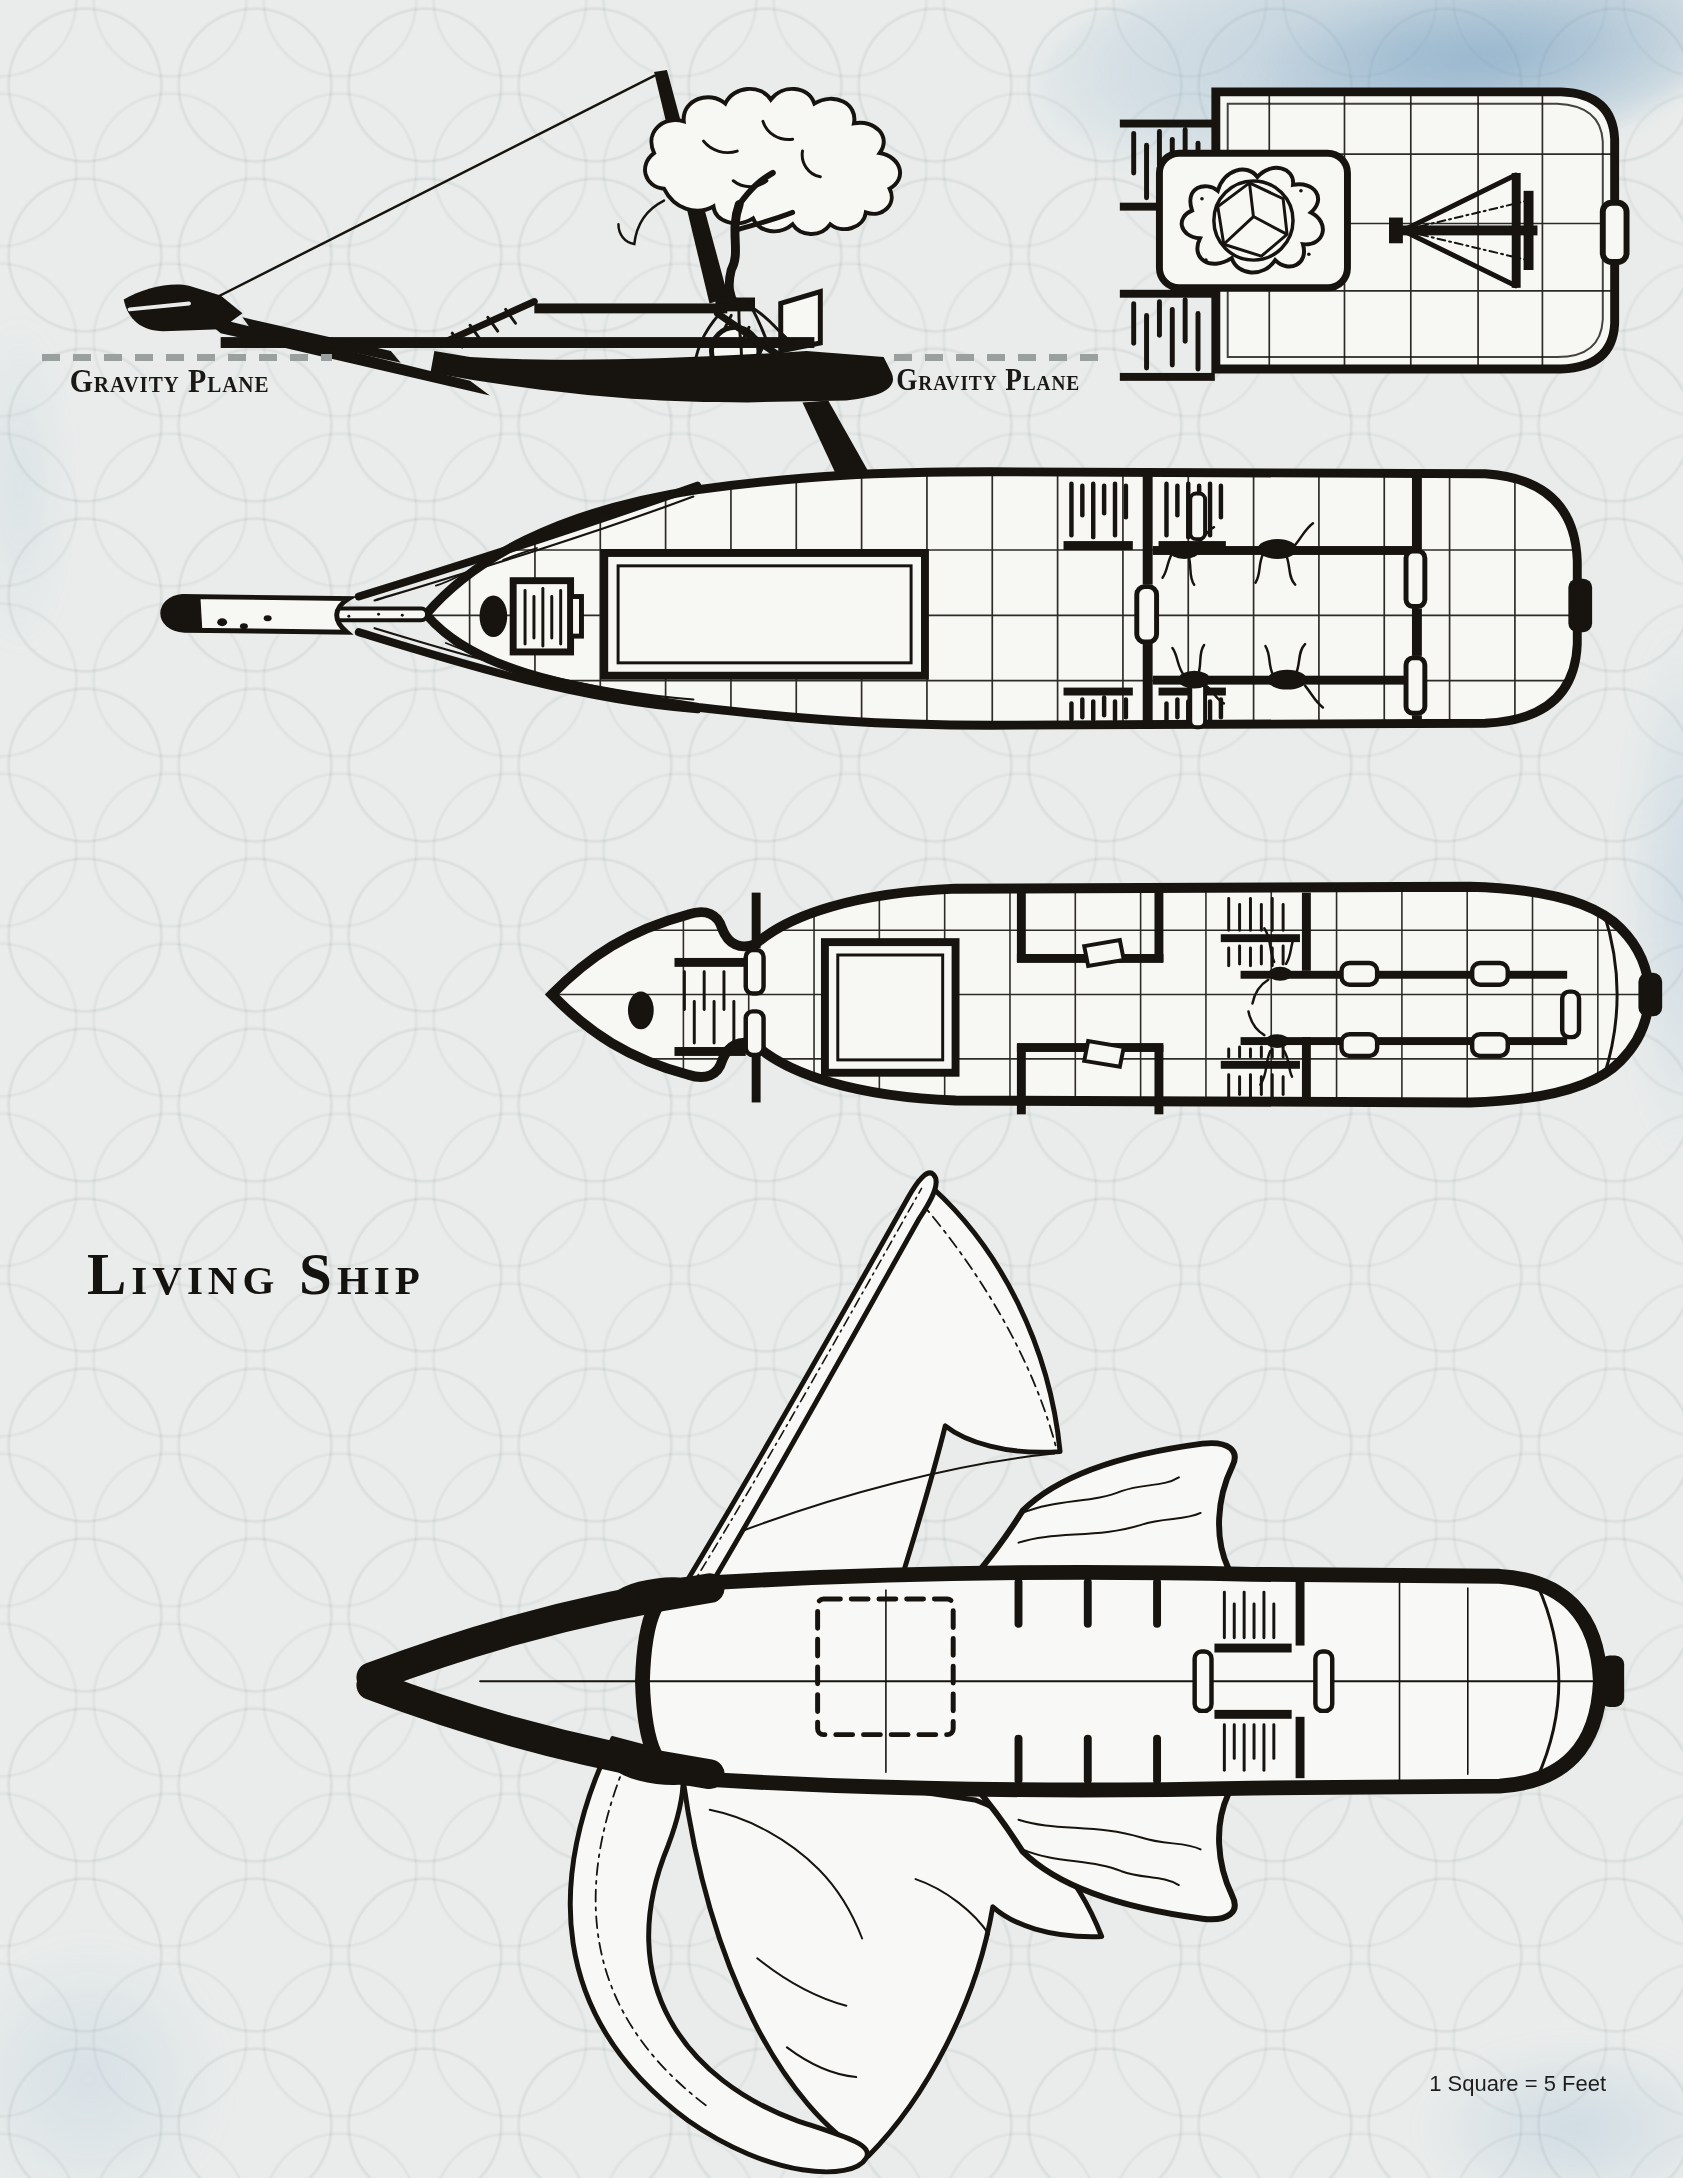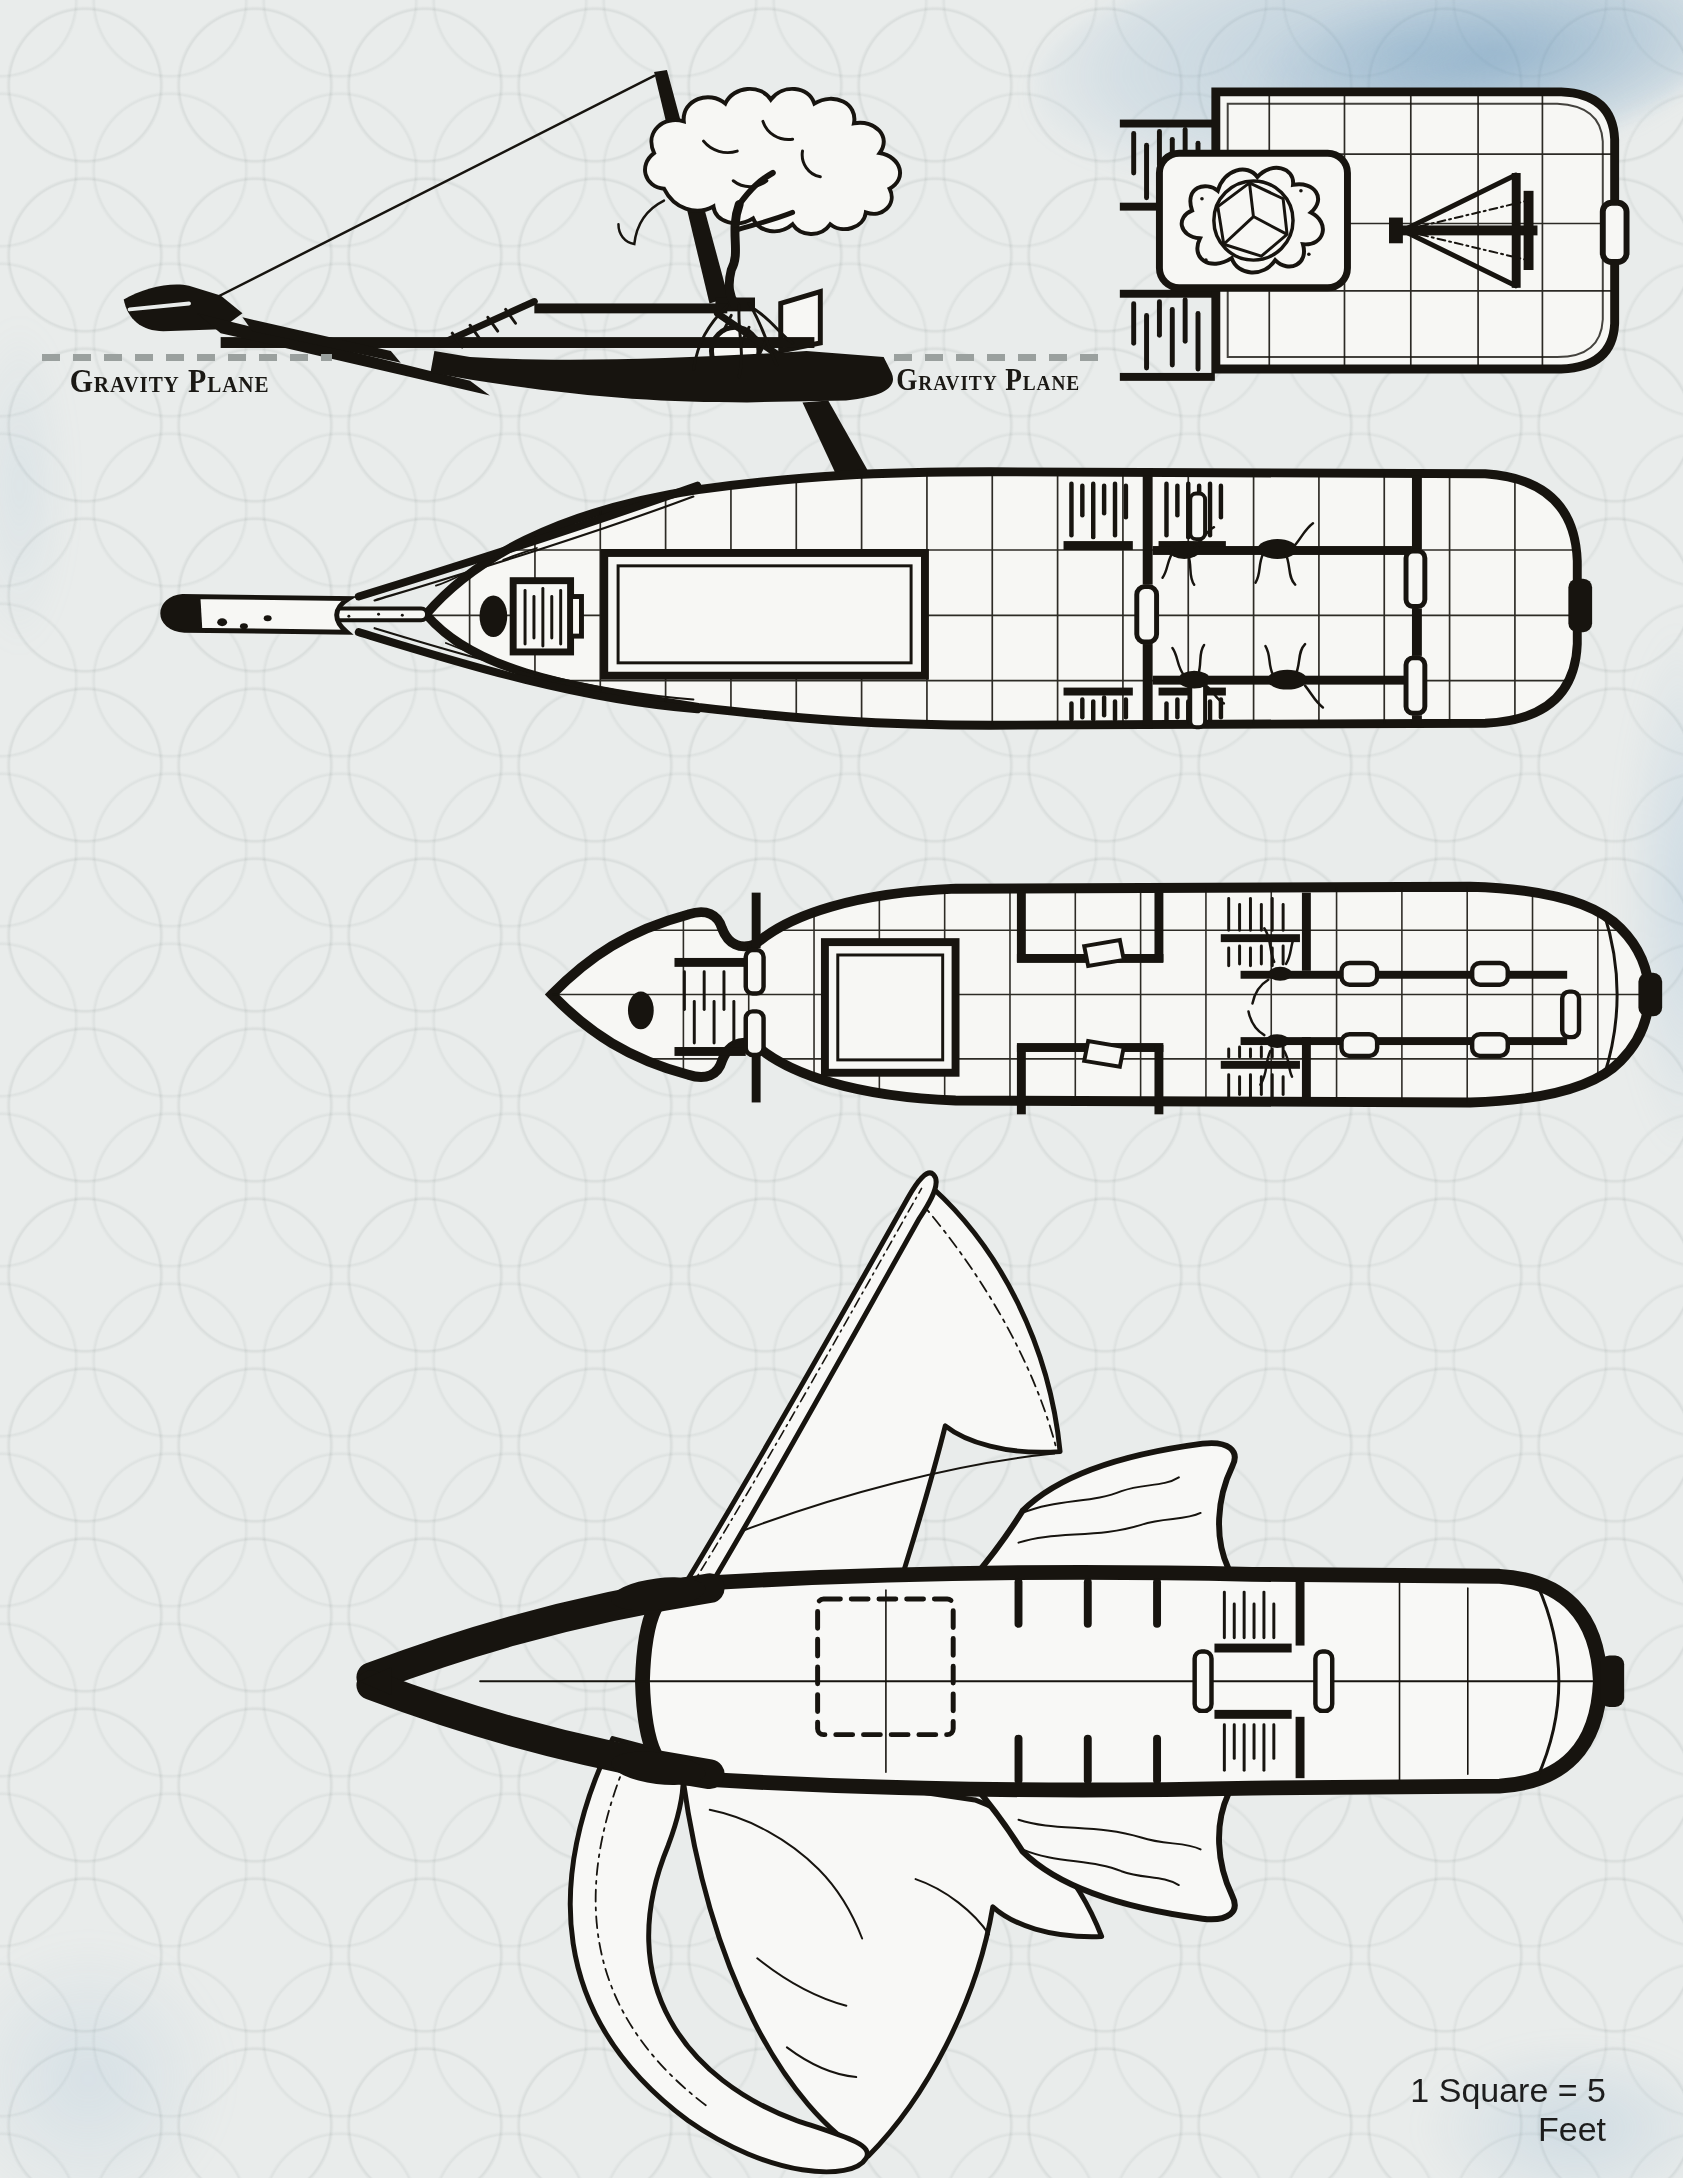--- a/index.html
+++ b/index.html
@@ -36,21 +36,21 @@
     position:absolute;text-align:center;
     font-family:"Liberation Serif", serif;font-weight:700;font-variant:small-caps;
     font-size:34px;letter-spacing:1px;color:#1b1915;transform:scaleX(0.88);transform-origin:center left;
   }
   .title-label{
     position:absolute;font-family:"Liberation Serif", serif;font-weight:600;font-variant:small-caps;
     font-size:59px;letter-spacing:5px;color:#15130f;
   }
   .scale-label{
     position:absolute;font-family:"Liberation Sans", sans-serif;
-    font-size:34px;color:#1d1d1d;letter-spacing:0px;
+    font-size:22px;color:#1d1d1d;letter-spacing:0px;
   }
   svg{overflow:visible;}
 </style>
 </head>
 <body>
 
 <div class="page">
 
   <div class="wash wash-tr1"></div>
   <div class="wash wash-tr2"></div>
@@ -390,20 +390,21 @@
       <rect x="820" y="111" width="36" height="22" rx="8" fill="#f7f7f4" stroke-width="4.5"></rect>
       <rect x="952" y="111" width="36" height="22" rx="8" fill="#f7f7f4" stroke-width="4.5"></rect>
       <rect x="820" y="183" width="36" height="22" rx="8" fill="#f7f7f4" stroke-width="4.5"></rect>
       <rect x="952" y="183" width="36" height="22" rx="8" fill="#f7f7f4" stroke-width="4.5"></rect>
       <rect x="1043" y="140" width="17" height="46" rx="7" fill="#f7f7f4" stroke-width="4.5"></rect>
       <path d="M1085,60 Q 1112,143 1085,226" stroke-width="3"></path>
       <rect x="1120" y="121" width="24" height="44" rx="9" fill="#17140f" stroke="none"></rect>
     </g>
   </svg>
 
+  <div class="title-label" style="left:87px;top:1240px">Living Ship</div>
 
   <svg class="fig" style="left:361px;top:1127px" width="1317" height="1049" viewBox="0 0 1330 1060">
     <g stroke="#17140f" fill="none" stroke-linecap="round" stroke-linejoin="round">
 
       <g>
         <path d="M566,52 C 648,120 696,226 706,328 C 652,332 610,318 590,302 C 568,390 542,466 528,514 L 300,528 C 364,420 470,226 566,52 Z" fill="#f8f8f6" stroke-width="5"></path>
         <path d="M380,410 C 480,372 600,340 700,330 M340,470 C 430,442 490,456 524,514" stroke-width="2"></path>
         <path d="M560,70 C 630,150 680,240 702,324" stroke-width="1.8" stroke-dasharray="12 6 3 6"></path>
         <path d="M284,532 C 352,424 462,232 552,72 C 562,54 572,42 578,48 C 586,56 576,74 564,92 C 476,248 372,436 306,540 Z" fill="#f8f8f6" stroke-width="5"></path>
         <path d="M296,522 C 368,414 470,232 566,62" stroke-width="1.6" stroke-dasharray="10 5 2 5"></path>

